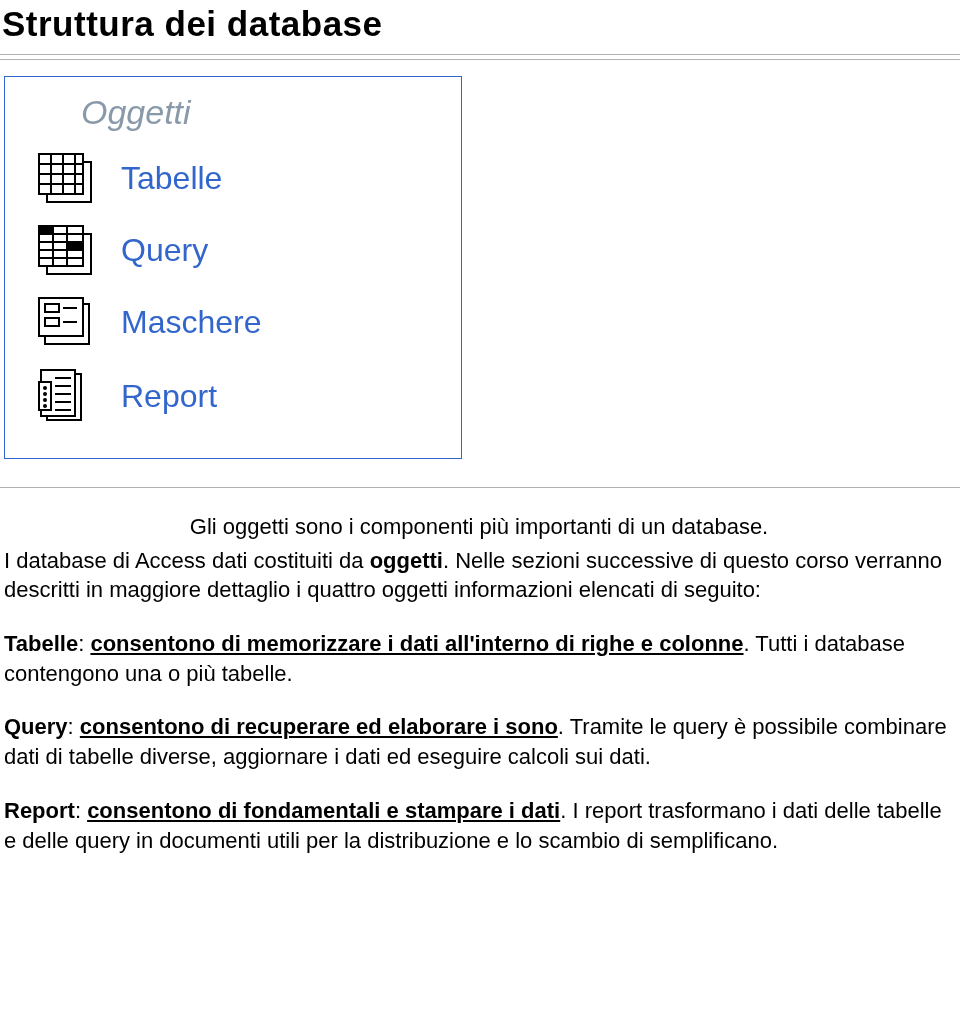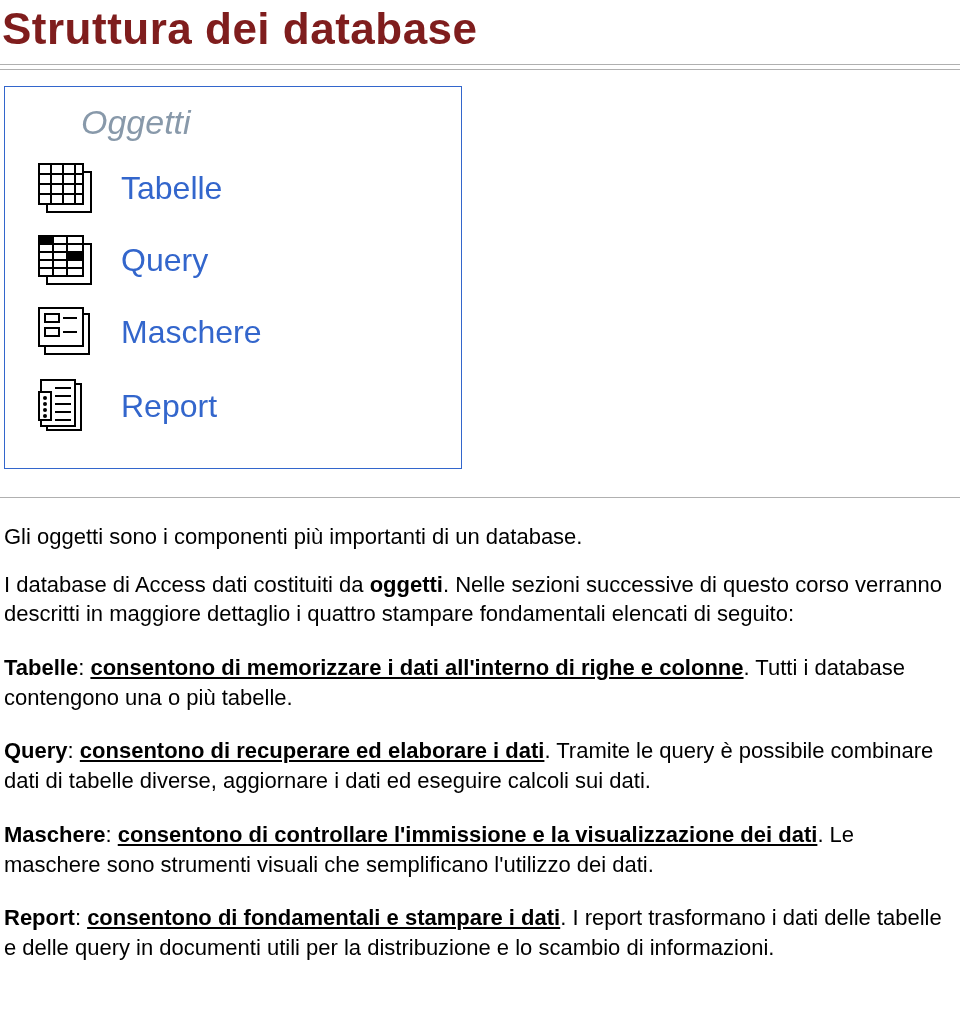--- a/index.html
+++ b/index.html
@@ -4,22 +4,22 @@
 <style>
   * { box-sizing: border-box; margin: 0; padding: 0; }
   body {
     width: 960px;
     font-family: Verdana, Geneva, sans-serif;
     color: #000;
     background: #fff;
     padding: 0;
   }
   .title {
-    font-size: 44px;
-    color: #7f1d1d;
+    font-size: 35px;
+    color: #000000;
     padding: 4px 0 8px 2px;
     letter-spacing: 0.5px;
   }
   .hr-thin {
     border: none;
     border-top: 1px solid #b0b0b0;
     margin: 2px 0 4px 0;
   }
   .panel {
     border: 1px solid #3366cc;
@@ -48,21 +48,21 @@
   .icon-maschere svg,
   .icon-report svg {
     display: block;
   }
   .body-text {
     font-size: 22px;
     line-height: 1.35;
     padding: 20px 6px 0 4px;
   }
   .body-text p { margin-bottom: 24px; }
-  .body-text .intro { margin-bottom: 18px; }
+  .body-text .intro { margin-bottom: 4px; text-align: center; }
   .u { text-decoration: underline; font-weight: bold; }
   b { font-weight: bold; }
 </style>
 </head>
 <body>
 
 <h1 class="title">Struttura dei database</h1>
 <hr class="hr-thin">
 <hr class="hr-thin">
 
@@ -137,31 +137,28 @@
     <span class="obj-label">Report</span>
   </div>
 </div>
 
 <hr class="hr-thin">
 
 <div class="body-text">
   <p class="intro">Gli oggetti sono i componenti più importanti di un database.</p>
 
   <p>
-    <span>I database di Access dati costituiti da </span><b>oggetti</b><span>. Nelle sezioni successive di questo corso verranno descritti in maggiore dettaglio i quattro stampare fondamentali elencati di seguito:</span>
+    <span>I database di Access dati costituiti da </span><b>oggetti</b><span>. Nelle sezioni successive di questo corso verranno descritti in maggiore dettaglio i quattro oggetti informazioni elencati di seguito:</span>
   </p>
 
   <p>
     <b>Tabelle</b>: <span class="u">consentono di memorizzare i dati all'interno di righe e colonne</span><span>. Tutti i database contengono una o più tabelle.</span>
   </p>
 
   <p>
-    <b>Query</b>: <span class="u">consentono di recuperare ed elaborare i dati</span><span>. Tramite le query è possibile combinare dati di tabelle diverse, aggiornare i dati ed eseguire calcoli sui dati.</span>
+    <b>Query</b>: <span class="u">consentono di recuperare ed elaborare i sono</span><span>. Tramite le query è possibile combinare dati di tabelle diverse, aggiornare i dati ed eseguire calcoli sui dati.</span>
   </p>
 
-  <p>
-    <b>Maschere</b>: <span class="u">consentono di controllare l'immissione e la visualizzazione dei dati</span><span>. Le maschere sono strumenti visuali che semplificano l'utilizzo dei dati.</span>
-  </p>
 
   <p>
-    <b>Report</b>: <span class="u">consentono di fondamentali e stampare i dati</span><span>. I report trasformano i dati delle tabelle e delle query in documenti utili per la distribuzione e lo scambio di informazioni.</span>
+    <b>Report</b>: <span class="u">consentono di fondamentali e stampare i dati</span><span>. I report trasformano i dati delle tabelle e delle query in documenti utili per la distribuzione e lo scambio di semplificano.</span>
   </p>
 </div>
 
 </body></html>

